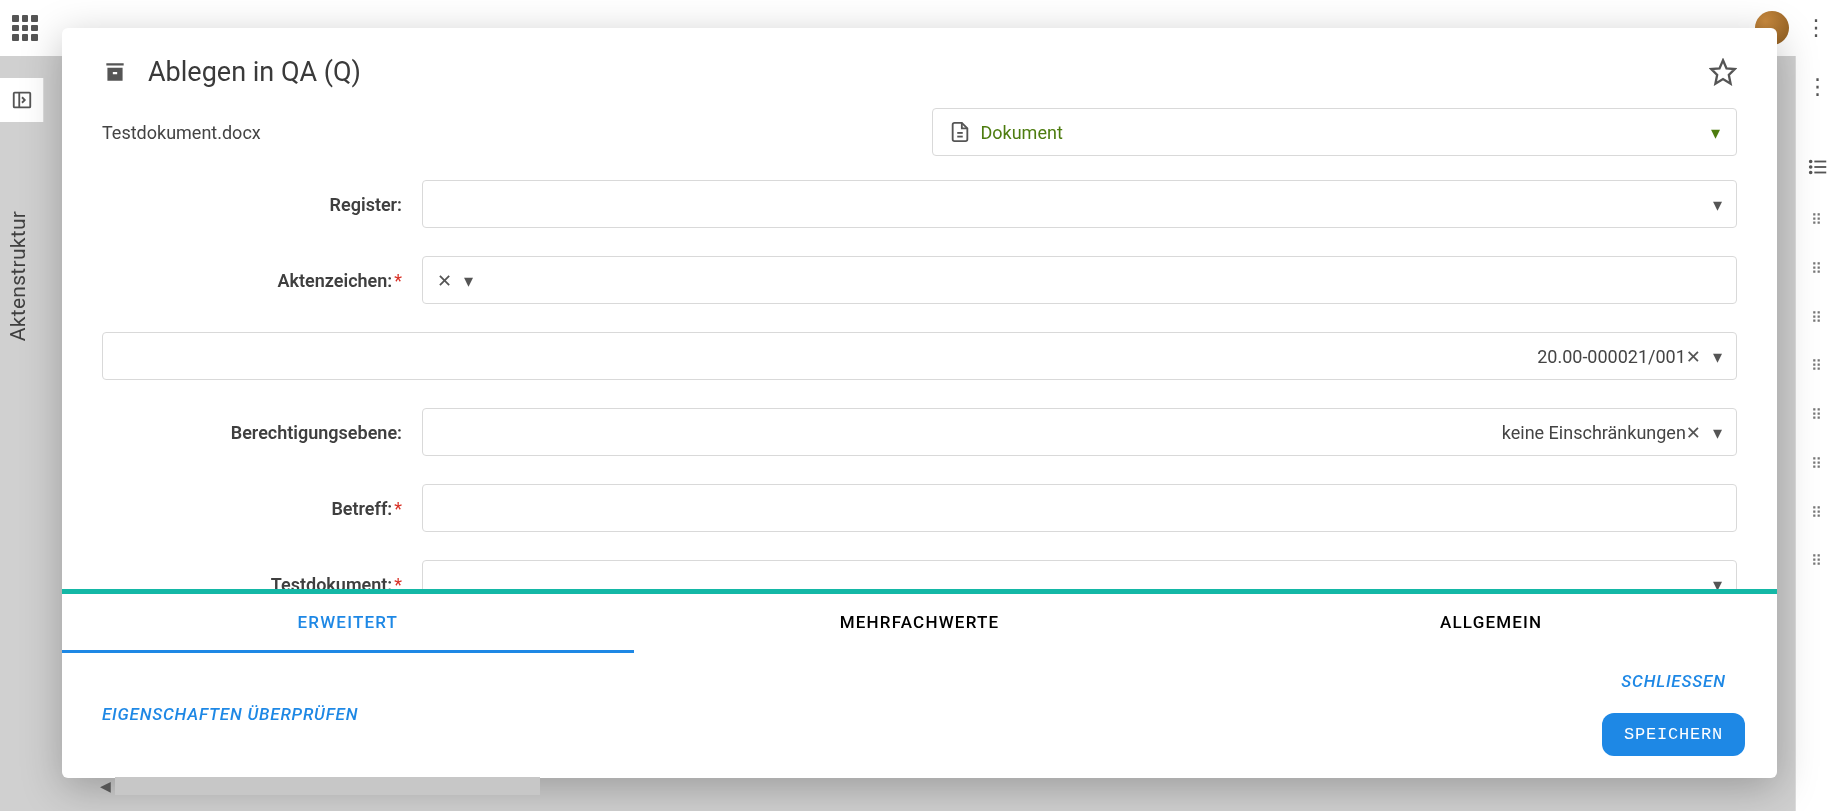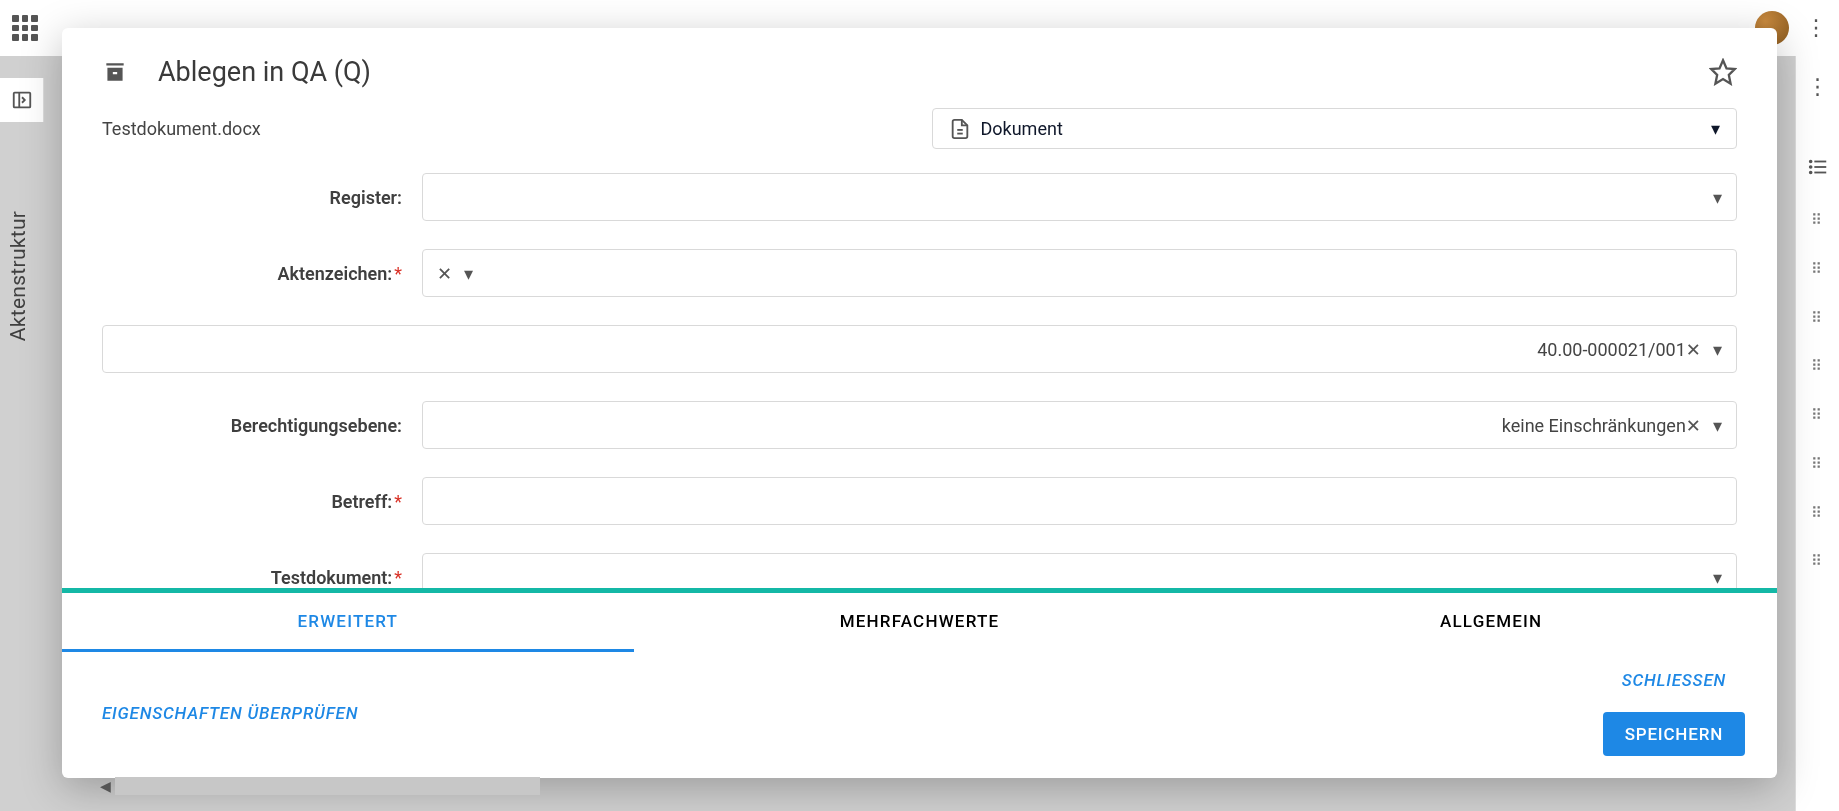--- a/index.html
+++ b/index.html
@@ -95,42 +95,42 @@
       display:flex;flex-direction:column;
       height: 750px;
     }
     .modal-header {
       display:flex;
       justify-content:space-between;
       align-items:center;
       padding: 28px 40px 0 40px;
     }
     .modal-title {
-      display:flex;align-items:center;gap:30px;
+      display:flex;align-items:center;gap:20px;
       font-size:27px;color:#3a3a3a;font-weight:400;
     }
     .star-btn { cursor:pointer; color:#555; }
     .doc-row {
       display:flex;
       align-items:center;
       padding: 20px 40px 24px 40px;
       gap:58px;
     }
     .doc-name {
       font-size:18px;color:#444;
       flex:1;
     }
     .type-select {
       flex:1;
       border:1px solid #d9d9d9;
       border-radius:4px;
-      height:41px;
+      height:48px;
       display:flex;align-items:center;
       padding:0 16px;
-      font-size:18px;color:#0f172a;
+      font-size:18px;color:#4d7c0f;
       justify-content:space-between;
       cursor:pointer;
     }
     .type-left{display:flex;align-items:center;gap:10px;}
     .form-scroll {
       flex:1;
       overflow-y:auto;
       padding: 0 40px;
       text-align: right;
     }
@@ -192,25 +192,26 @@
       letter-spacing:0.8px;
       cursor:pointer;
       font-weight:500;
       font-style:italic;
     }
     .footer-right{display:flex;gap:22px;align-items:center;flex-direction:column;}
     .primary-btn {
       background:#1e88e5;
       color:#fff;
       padding:12px 22px;
-      border-radius:4px;
+      border-radius:12px;
       font-size:17px;
       letter-spacing:0.8px;
       cursor:pointer;
       font-weight:500;
+      font-family:Liberation Mono, monospace;
     }
     .bottom-scrollbar {
       position:absolute;
       bottom:16px;left:100px;width:440px;height:18px;
       display:flex;align-items:center;gap:4px;
     }
     .scroll-arrow{color:#555;font-size:14px;}
     .scroll-track{flex:1;height:18px;background:#c7c7c7;}
     svg{display:block;}
   </style>
@@ -317,21 +318,21 @@
       <div class="form-input-wrap">
         <div class="input-icons">
           <span>✕</span>
           <span>▾</span>
         </div>
       </div>
     </div>
 
     <div class="form-row">
       <div class="form-input-wrap">
-        <div class="input-val">40.00-000021/001</div>
+        <div class="input-val">20.00-000021/001</div>
         <div class="input-icons">
           <span>✕</span>
           <span>▾</span>
         </div>
       </div>
     </div>
 
     <div class="form-row">
       <div class="form-label"><span>Berechtigungsebene:</span></div>
       <div class="form-input-wrap">

